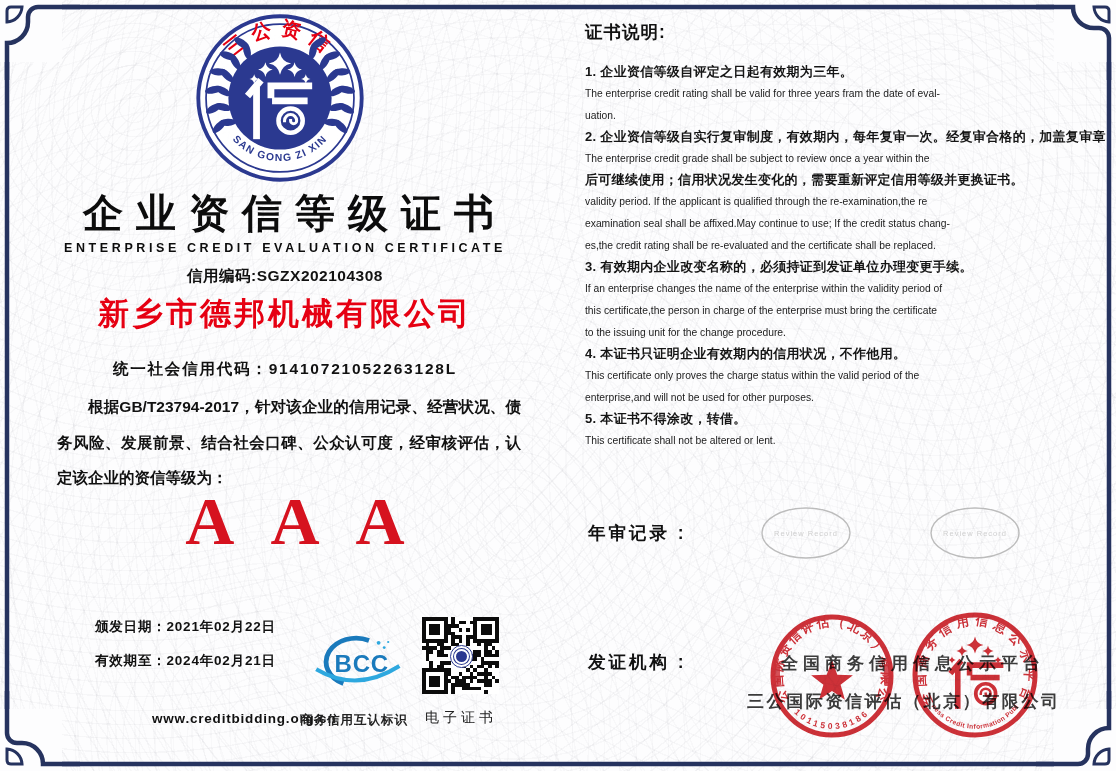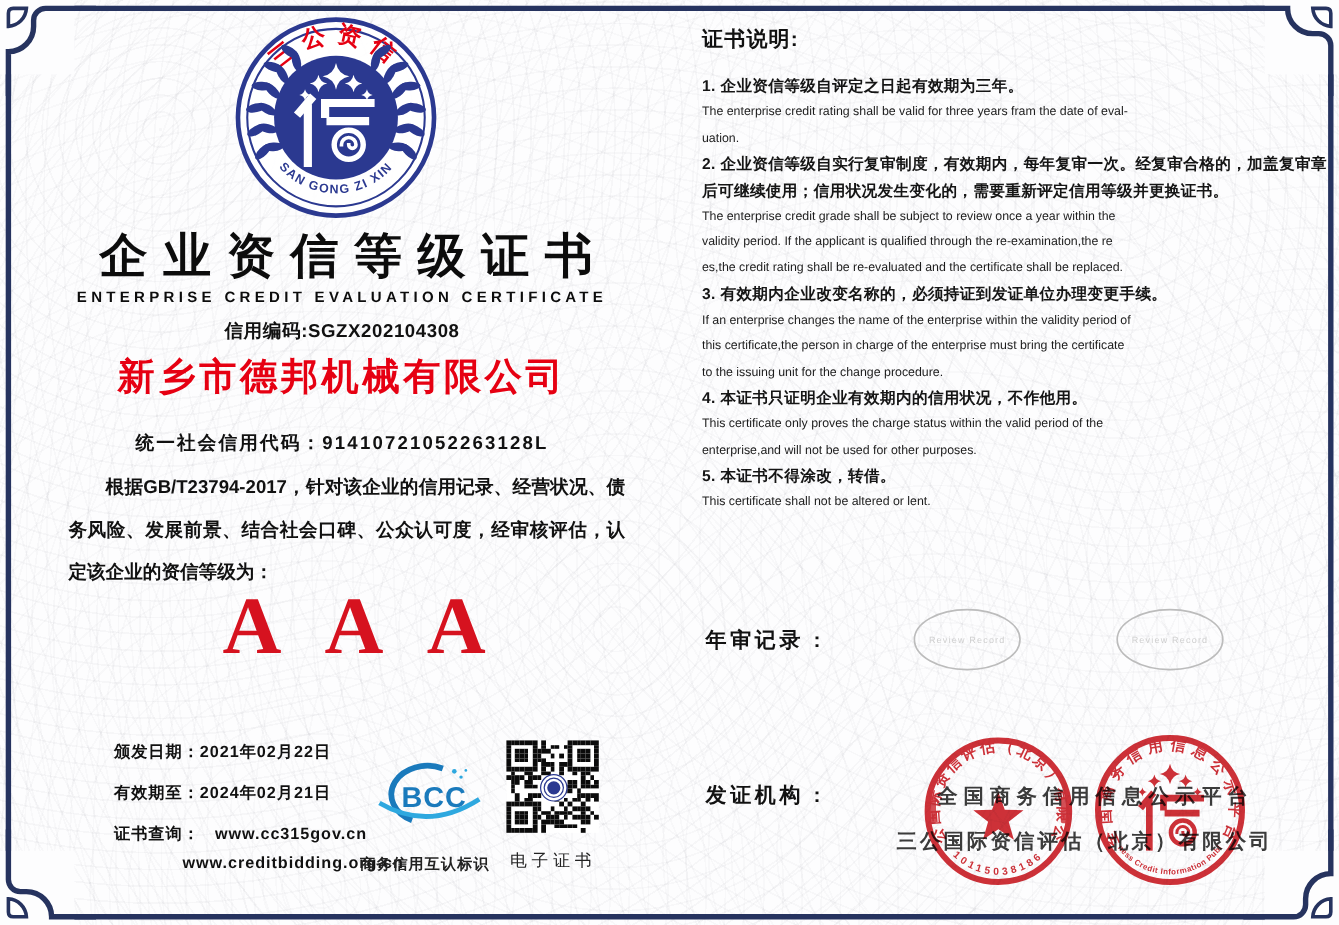--- a/index.html
+++ b/index.html
@@ -161,24 +161,20 @@
   <div class="abs uscc">统一社会信用代码：91410721052263128L</div>
   <div class="abs paragraph">根据GB/T23794-2017，针对该企业的信用记录、经营状况、债务风险、发展前景、结合社会口碑、公众认可度，经审核评估，认定该企业的资信等级为：</div>
   <div class="abs rating" style="color:#d6121f">AAA</div>
 
   <div class="foot-row" style="left:95px;top:618px;">
     <span>颁发日期：</span><span>2021年02月22日</span>
   </div>
   <div class="foot-row" style="left:95px;top:652px;">
     <span>有效期至：</span><span>2024年02月21日</span>
   </div>
-  <div class="foot-row" style="left:95px;top:686px;">
-    <span>证书查询：</span>
-    <span style="margin-left:8px">www.cc315gov.cn</span>
-  </div>
   <div class="foot-row" style="left:152px;top:711px;">www.creditbidding.org.cn</div>
 
   <svg class="abs" style="left:313px;top:635px;" width="88" height="54" viewBox="0 0 110 66">
     <path d="M70,6 A34,27 0 1 0 38,60" fill="none" stroke="#1a7abc" stroke-width="6"></path>
     <path d="M4,42 Q 55,72 108,38" fill="none" stroke="#2ea8df" stroke-width="5"></path>
     <circle cx="82" cy="9" r="2.4" fill="#2ea8df"></circle>
       <circle cx="89" cy="15" r="1.8" fill="#2ea8df"></circle>
       <circle cx="94" cy="8" r="1.4" fill="#2ea8df"></circle>
     <text x="27" y="46" font-size="30" font-weight="bold" fill="#1a7abc" letter-spacing="1" font-family="Liberation Sans, sans-serif">BCC</text>
   </svg>
@@ -631,23 +627,24 @@
       <i></i>
     </div>
   <div class="abs qr-caption">电子证书</div>
 
   <div class="abs instr-head">证书说明:</div>
   <div id="instr-lines" class="abs">
       <div class="instr-line zh">1. 企业资信等级自评定之日起有效期为三年。</div>
       <div class="instr-line en">The enterprise credit rating shall be valid for three years fram the date of eval-</div>
       <div class="instr-line en">uation.</div>
       <div class="instr-line zh">2. 企业资信等级自实行复审制度，有效期内，每年复审一次。经复审合格的，加盖复审章</div>
+      <div class="instr-line en">The enterprise credit grade shall be subject to review once a year within the</div>
       <div class="instr-line zh">后可继续使用；信用状况发生变化的，需要重新评定信用等级并更换证书。</div>
-      <div class="instr-line en">The enterprise credit grade shall be subject to review once a year within the</div>
       <div class="instr-line en">validity period. If the applicant is qualified through the re-examination,the re</div>
+      <div class="instr-line en">examination seal shall be affixed.May continue to use; If the credit status chang-</div>
       <div class="instr-line en">es,the credit rating shall be re-evaluated and the certificate shall be replaced.</div>
       <div class="instr-line zh">3. 有效期内企业改变名称的，必须持证到发证单位办理变更手续。</div>
       <div class="instr-line en">If an enterprise changes the name of the enterprise within the validity period of</div>
       <div class="instr-line en">this certificate,the person in charge of the enterprise must bring the certificate</div>
       <div class="instr-line en">to the issuing unit for the change procedure.</div>
       <div class="instr-line zh">4. 本证书只证明企业有效期内的信用状况，不作他用。</div>
       <div class="instr-line en">This certificate only proves the charge status within the valid period of the</div>
       <div class="instr-line en">enterprise,and will not be used for other purposes.</div>
       <div class="instr-line zh">5. 本证书不得涂改，转借。</div>
       <div class="instr-line en">This certificate shall not be altered or lent.</div>

